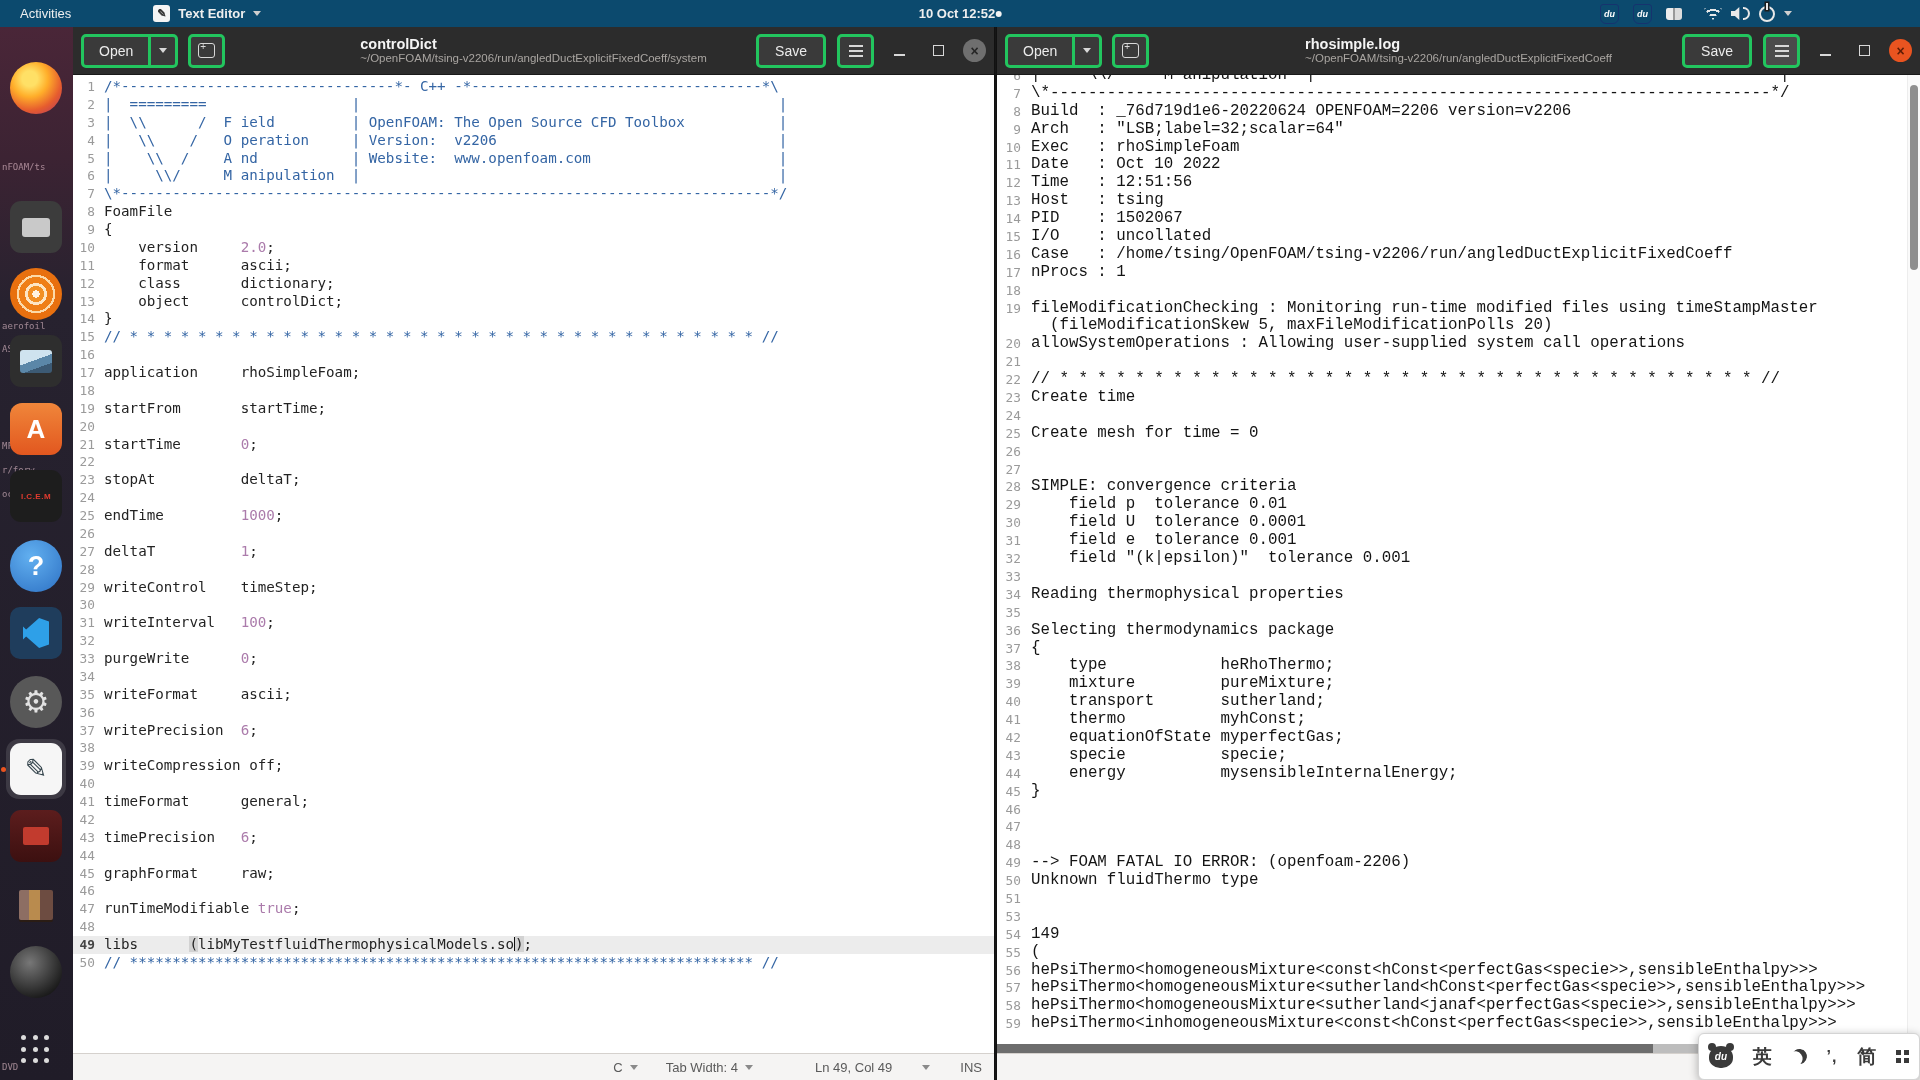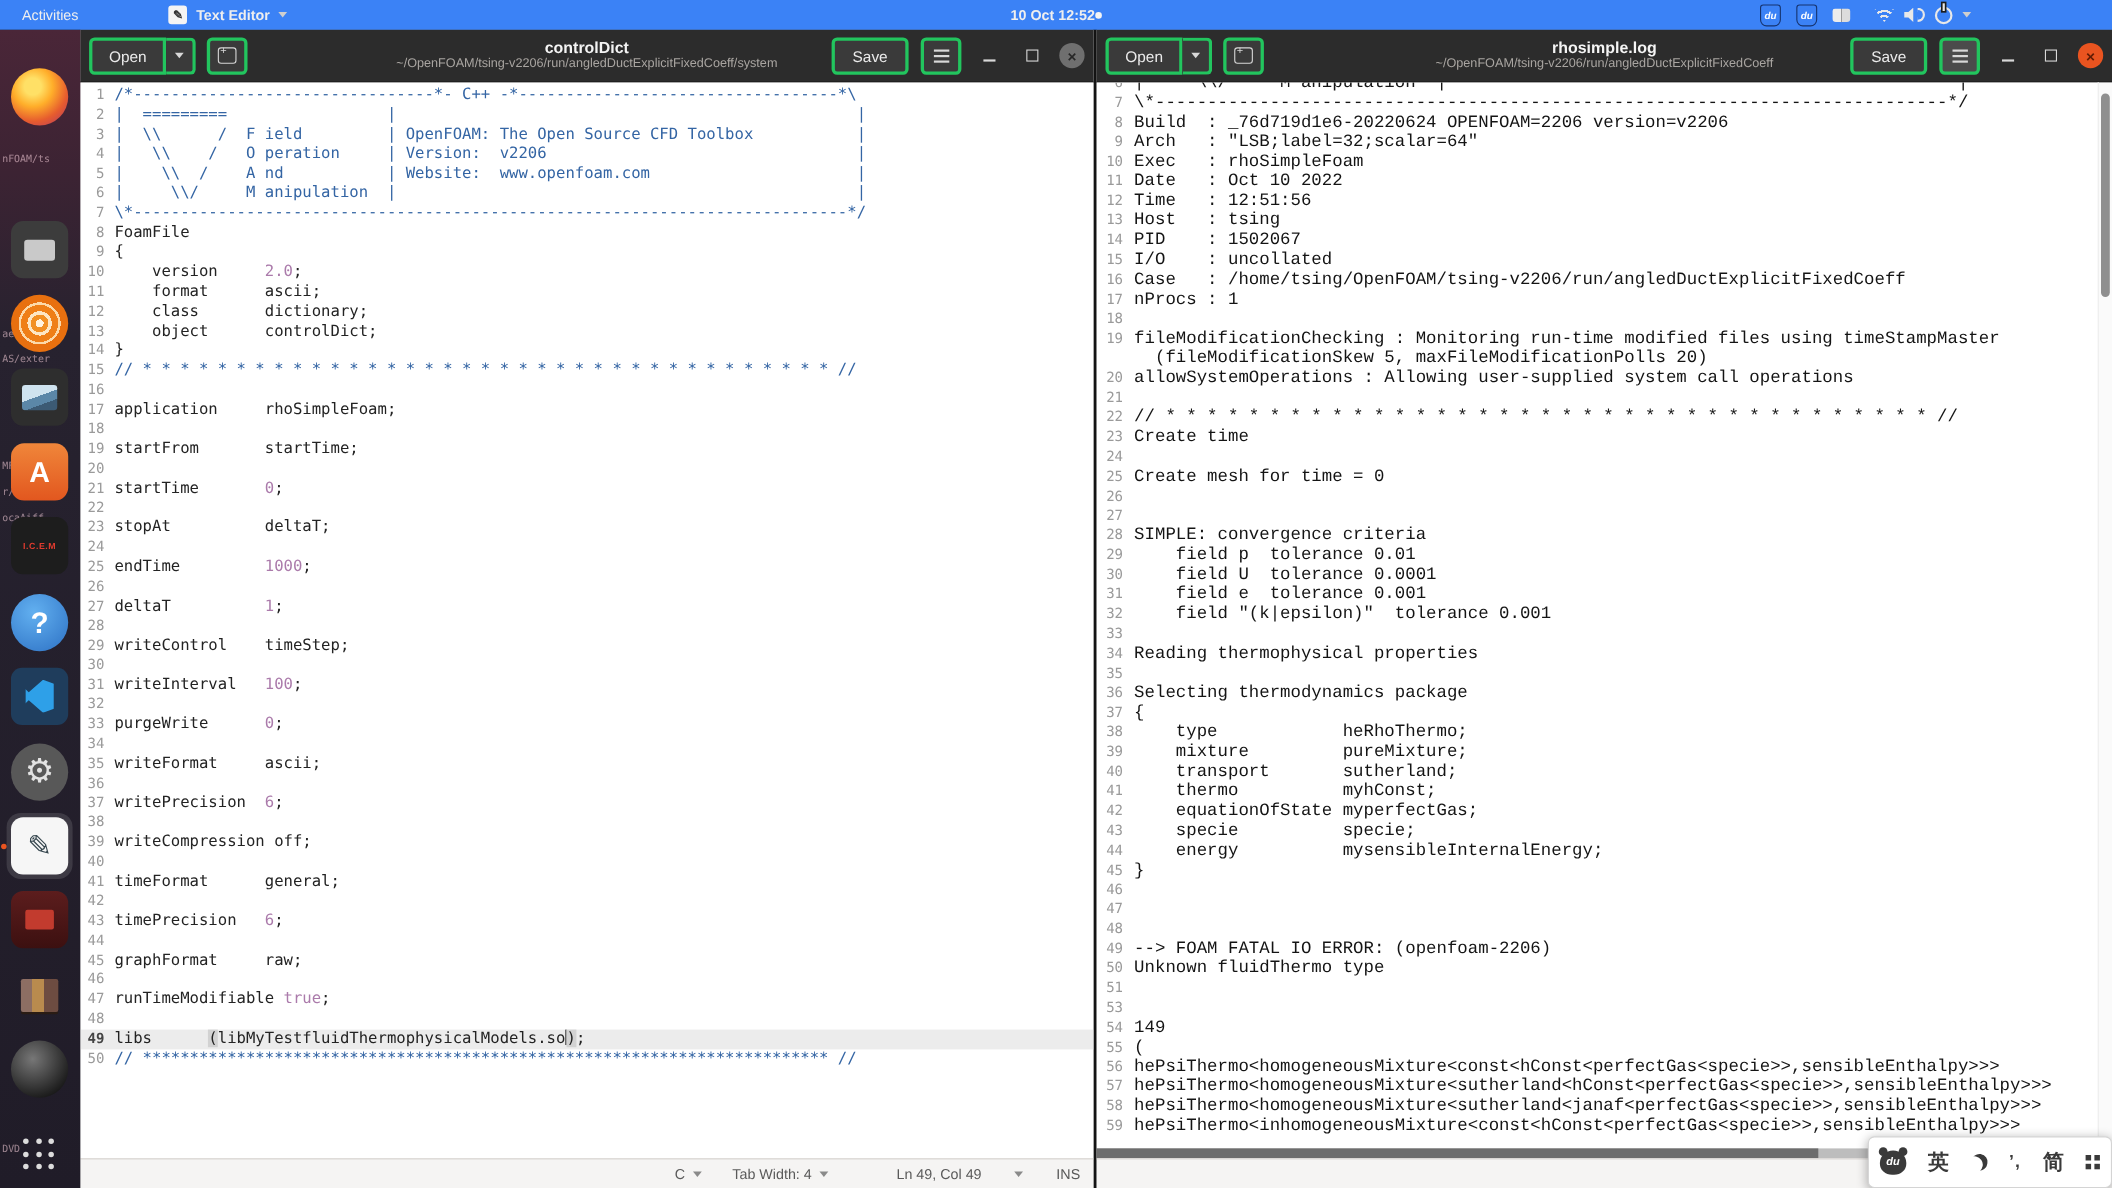--- a/index.html
+++ b/index.html
@@ -1,19 +1,19 @@
 <!DOCTYPE html>
 <html><head>
 <meta charset="utf-8">
 <style>
   html,body{margin:0;padding:0;width:1920px;height:1080px;overflow:hidden;background:#161616;
     font-family:"Liberation Sans",sans-serif;-webkit-font-smoothing:antialiased;}
 
   
-  .topbar{position:absolute;left:0;top:0;width:1920px;height:27px;background:#3b82f6;color:#efefef;
+  .topbar{position:absolute;left:0;top:0;width:1920px;height:27px;background:#0c4a6e;color:#efefef;
     font-size:13px;display:flex;align-items:center;z-index:40;}
   .tb-activities{padding:0 20px;height:100%;display:flex;align-items:center;}
   .tb-app{display:flex;align-items:center;gap:8px;margin-left:62px;font-weight:bold;}
   .tb-appicon{width:17px;height:17px;background:#f4f4f4;border-radius:3px;color:#333;font-size:11px;
     display:flex;align-items:center;justify-content:center;}
   .tb-clock{position:absolute;left:50%;transform:translateX(-50%);display:flex;align-items:center;gap:0;font-weight:bold;}
   .tb-dot{width:6px;height:6px;border-radius:50%;background:#f4f4f4;}
   .tb-right{position:absolute;right:128px;display:flex;align-items:center;gap:14px;}
   .dubadge{width:17px;height:18px;border-radius:3px 3px 6px 6px;background:linear-gradient(#74aaе8,#6ea8e8 10%,#2e62b8);
     color:#fff;font-size:9px;font-style:italic;font-weight:bold;display:flex;align-items:center;justify-content:center;border:1px solid #16336e;}
@@ -26,21 +26,21 @@
   .spk{width:13px;height:14px;background:#e8e8e8;clip-path:polygon(0% 32%,30% 32%,64% 4%,64% 96%,30% 68%,0% 68%);}
   .spkwave{width:5px;height:9px;border:2px solid #e8e8e8;border-left:none;border-radius:0 7px 7px 0;margin-left:-1px;}
   .pwr{width:12px;height:12px;border:2px solid #e8e8e8;border-radius:50%;position:relative;}
   .pwr::after{content:"";position:absolute;top:-5px;left:50%;margin-left:-1px;width:2px;height:7px;background:#e8e8e8;
     box-shadow:0 0 0 1.5px #1c1c1c;}
   .tri{width:0;height:0;border-left:4px solid transparent;border-right:4px solid transparent;border-top:5px solid #cfcfcf;display:inline-block;}
 
   
   .dock{position:absolute;left:0;top:27px;width:73px;height:1053px;z-index:30;
     background:linear-gradient(180deg,#4a2638 0,#3c2333 130px,#27222f 280px,#201c28 100%);}
-  .frag{position:absolute;left:2px;font-family:"DejaVu Sans Mono",monospace;font-size:9px;color:rgba(255,215,225,.55);white-space:nowrap;}
+  .frag{position:absolute;left:2px;font-family:"DejaVu Sans Mono",monospace;font-size:9px;color:rgba(255,215,225,.55);white-space:nowrap;margin-top:22px;}
   .dock-item{position:absolute;left:10px;width:52px;height:52px;border-radius:11px;display:flex;align-items:center;justify-content:center;}
   .di-firefox{background:radial-gradient(circle at 38% 32%,#ffe066 0 16%,#ffae2a 38%,#e65c2e 66%,#a8326b 100%);border-radius:50%;}
   .di-files{background:#3c3c3c;}
   .di-files .inner{width:28px;height:19px;background:#c9c9c9;border-radius:3px;}
   .di-rhythmbox{background:radial-gradient(circle,#fff3e0 0 10%,#f29024 10% 22%,#fde6c4 22% 30%,#ef7f17 30% 46%,#fcd9a8 46% 52%,#e8700f 52% 100%);border-radius:50%;}
   .di-image{background:#2e2e2e;}
   .di-image .inner{width:32px;height:23px;border-radius:3px;
     background:linear-gradient(160deg,#cfe3ef 0 45%,#5b87a8 45% 70%,#3c5a74 70%);}
   .di-software{background:linear-gradient(#f0863a,#e2571f);color:#fff;font-size:26px;font-weight:bold;border-radius:12px;}
   .di-icem{background:#1d1d1d;color:#e03b2f;font-size:8px;font-weight:bold;letter-spacing:.5px;}
@@ -67,21 +67,21 @@
     display:flex;align-items:center;padding:0 8px;box-sizing:border-box;}
   .btn{background:#3a3a3a;border:3px solid #22c55e;border-radius:5px;color:#ebebeb;font-size:14px;height:34px;
     display:flex;align-items:center;justify-content:center;box-sizing:border-box;}
   .open-split{display:flex;margin-right:10px;}
   .open-main{border-radius:5px 0 0 5px;padding:0 15px;}
   .open-caret{border-radius:0 5px 5px 0;width:27px;border-left:none;}
   .open-caret .tri{border-top-color:#d8d8d8;}
   .newtab{width:37px;}
   .nt-ico{width:15px;height:13px;border:1.5px solid #d8d8d8;border-radius:3px;position:relative;}
   .nt-ico::before{content:"+";position:absolute;left:1px;top:-3px;font-size:10px;color:#d8d8d8;}
-  .title-block{position:absolute;left:50%;transform:translateX(-50%);text-align:center;line-height:1.15;pointer-events:none;}
+  .title-block{position:absolute;left:50%;transform:translateX(-50%);line-height:1.15;pointer-events:none;}
   .wtitle{font-size:14.5px;font-weight:bold;color:#f4f4f4;}
   .wsub{font-size:11.5px;color:#a9a5a1;}
   .hdr-right{margin-left:auto;display:flex;align-items:center;gap:11px;}
   .savebtn{padding:0 16px;}
   .menubtn{width:37px;}
   .menubtn.focused{background:#4b4b4b;}
   .hamb{width:14px;height:2px;background:#d8d8d8;box-shadow:0 -5px 0 #d8d8d8,0 5px 0 #d8d8d8;}
   .minico{width:11px;height:2px;background:#d8d8d8;margin-top:8px;}
   .maxico{width:9px;height:9px;border:1.5px solid #d8d8d8;}
   .closebtn{width:23px;height:23px;border-radius:50%;display:flex;align-items:center;justify-content:center;

